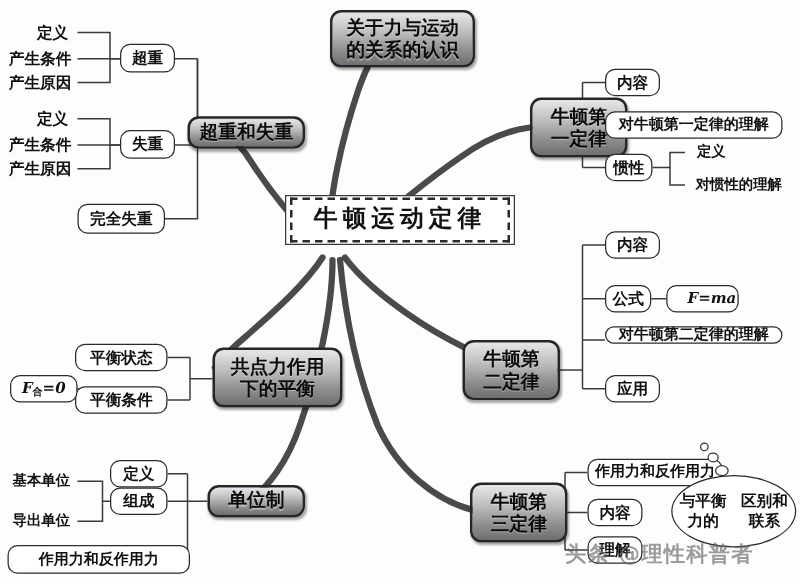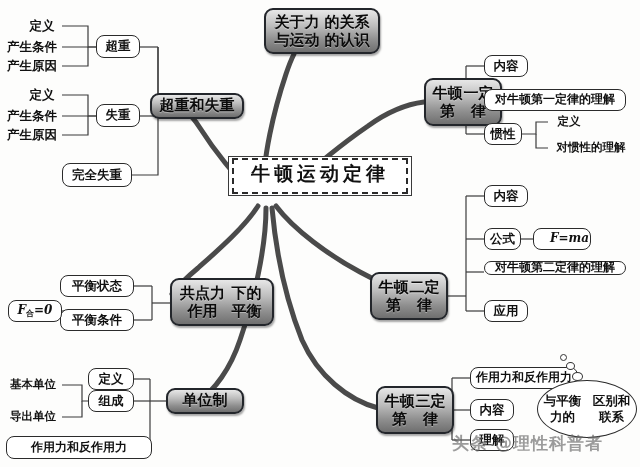--- a/index.html
+++ b/index.html
@@ -21,34 +21,34 @@
   .central{
     border:1px solid #3a3a3a;
     background:#fff;
     padding:3px;
   }
   .central .inner{
     width:100%;height:100%;
     border:2px dashed #2a2a2a;
     display:flex;align-items:center;justify-content:center;
     font-weight:bold;font-size:19px;letter-spacing:4px;
-    font-family:Liberation Mono, monospace;
+    font-family:Liberation Serif, serif;
   }
 
   
   .main{
     border:2px solid #23262b;
     border-radius:9px;
     background:linear-gradient(180deg,#e7e7e7 0%,#bdbdbd 38%,#8e8e8e 72%,#6f6f6f 100%);
     box-shadow:1px 2px 2px rgba(0,0,0,.35);
     font-weight:bold;font-size:15px;color:#0b0b0b;
     text-shadow:0 1px 0 rgba(255,255,255,.35);
     padding:2px 6px;
   }
-  .main.two-line{flex-direction:row;line-height:1.22;text-align:center;}
+  .main.two-line{flex-direction:column;line-height:1.22;text-align:center;}
 
   
   .sub{
     border:1.4px solid #2b2b2b;
     border-radius:8px;
     background:#fff;
     font-size:12.5px;font-weight:bold;
     padding:1px 5px;
     font-family:"DejaVu Serif","Liberation Serif",serif;
   }

